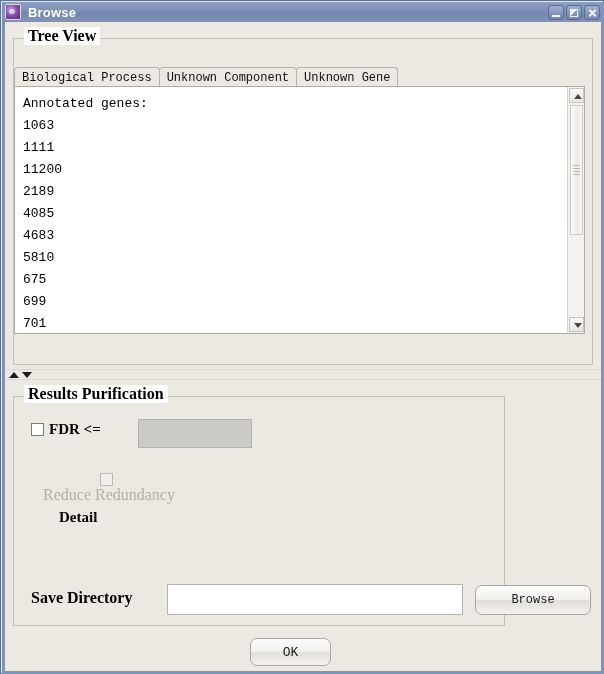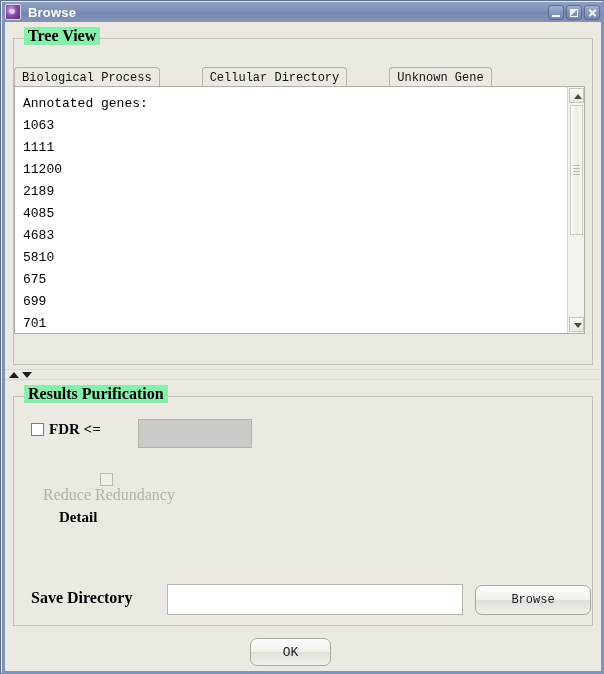--- a/index.html
+++ b/index.html
@@ -124,46 +124,45 @@
   .group {
     position: absolute;
     box-sizing: border-box;
     border: 1px solid #c3c0b8;
     background: transparent;
   }
   .group > .group-title {
     position: absolute;
     top: -12px;
     left: 10px;
-    background: #86efac;
+    background: #ffffff;
     padding: 0 4px;
     font-family: "Liberation Serif", serif;
     font-weight: bold;
     font-size: 16px;
     color: #000000;
     white-space: nowrap;
   }
 
   #treeview-group {
     left: 8px; top: 16px;
     width: 580px; height: 327px;
   }
   #purification-group {
     left: 8px; top: 374px;
-    width: 580px; height: 230px;
+    width: 492px; height: 230px;
   }
 
   
   .tabstrip {
     position: absolute;
     left: 9px; top: 43px;
     height: 22px;
     display: flex;
     align-items: flex-end;
-    gap: 43px;
   }
   .tab {
     box-sizing: border-box;
     height: 20px;
     padding: 0 7px;
     margin-right: -1px;
     display: flex;
     align-items: center;
     font-family: "Liberation Mono", monospace;
     font-size: 12px;
@@ -394,21 +393,21 @@
   <div class="window-inner-edge"></div>
 
   <div class="content">
 
     <div class="group" id="treeview-group">
       <div class="group-title">Tree View</div>
     </div>
 
     <div class="tabstrip">
       <div class="tab">Biological Process</div>
-      <div class="tab">Cellular Directory</div>
+      <div class="tab">Unknown Component</div>
       <div class="tab">Unknown Gene</div>
     </div>
 
     <div class="textpanel">
       <div class="textarea">Annotated genes:
 1063
 1111
 11200
 2189
 4085

